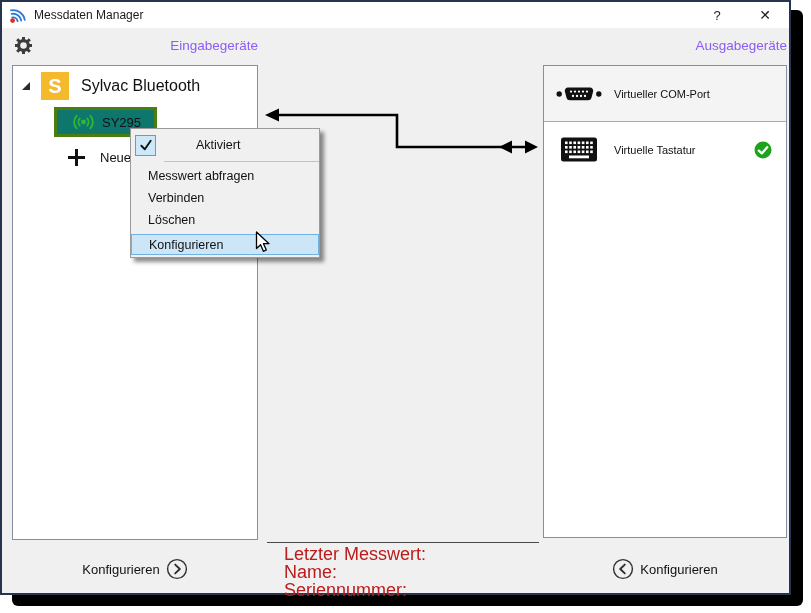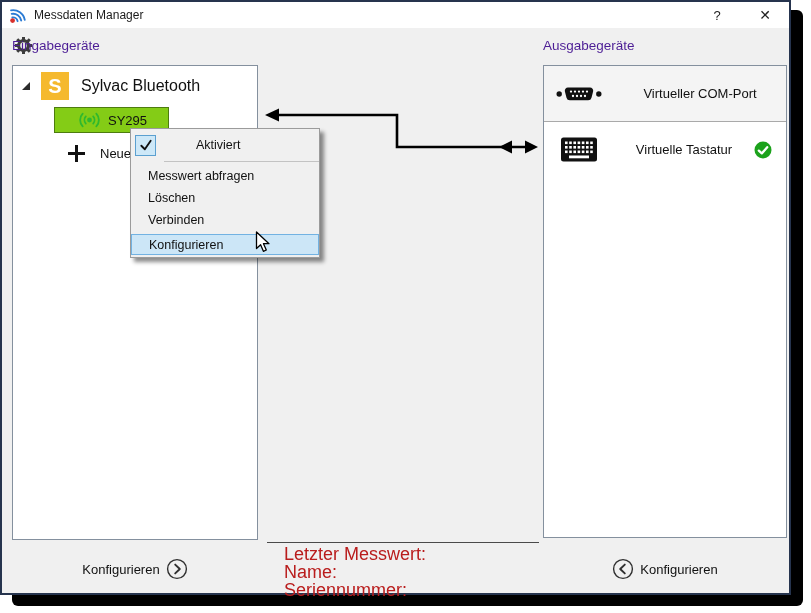--- a/index.html
+++ b/index.html
@@ -7,50 +7,50 @@
   .drop-shadow{position:absolute;left:12px;top:10px;width:791px;height:596px;background:#000;border-radius:6px;z-index:0;}
   .window{position:absolute;left:0;top:0;width:787px;height:591px;background:#f0f0f0;border:2px solid #26344e;z-index:1;}
   
   .titlebar{position:absolute;left:0;top:0;width:100%;height:26px;background:#ffffff;display:flex;align-items:center;}
   .app-icon{margin-left:6px;width:20px;height:18px;flex:0 0 auto;}
   .title-text{margin-left:6px;font-size:12px;color:#1a1a1a;}
   .tb-btn{position:absolute;top:0;width:40px;height:26px;display:flex;align-items:center;justify-content:center;font-size:13px;color:#222;cursor:default;}
   .tb-help{right:52px;}
   .tb-close{right:4px;font-size:14px;}
   
-  .hdr{position:absolute;top:36px;font-size:13.5px;color:#4c1d95;text-align:left;}
+  .hdr{position:absolute;top:36px;font-size:13.5px;color:#8b5cf6;text-align:right;}
   .hdr-in{left:10px;width:246px;}
   .hdr-out{left:541px;width:244px;}
   .gear{position:absolute;left:13px;top:35px;width:17px;height:17px;}
   
   .panel{position:absolute;background:#fff;border:1px solid #84909e;box-sizing:border-box;}
   .panel-left{left:10px;top:63px;width:246px;height:475px;}
   .panel-right{left:541px;top:63px;width:244px;height:473px;}
   
   .tree-root{display:flex;align-items:center;padding:6px 0 0 8px;}
   .expander{width:10px;height:10px;margin-right:10px;flex:0 0 auto;}
   .sylvac-logo{width:28px;height:28px;background:#f5b92e;color:#fff;font-weight:bold;font-size:20px;display:flex;align-items:center;justify-content:center;margin-right:12px;flex:0 0 auto;}
   .tree-root-label{font-size:16px;color:#111;}
-  .tree-chip{display:inline-flex;align-items:center;margin:7px 0 0 41px;padding:3px 21px;background:#84cc16;border:1px solid #4d7c0f;}
+  .tree-chip{display:inline-flex;align-items:center;margin:7px 0 0 41px;padding:3px 13px;background:#0f766e;border:3px solid #4d7c0f;}
   .tree-chip-label{font-size:13px;color:#111;margin-left:5px;}
   .tree-add{display:flex;align-items:center;margin:11px 0 0 54px;}
   .tree-add-label{font-size:13px;color:#111;margin-left:14px;}
   
   .ctx-menu{position:absolute;left:128px;top:126px;width:190px;background:#f0f0f0;border:1px solid #9b9b9b;box-shadow:4px 4px 4px rgba(0,0,0,0.45);z-index:10;box-sizing:border-box;padding:3px 0 2px 0;}
   .ctx-row{display:flex;align-items:center;height:22px;padding-left:17px;font-size:12.5px;color:#111;cursor:default;}
   .ctx-row-check{height:26px;padding-left:4px;gap:30px;}
   .ctx-checkbox{width:21px;height:21px;background:#cde8f8;border:1px solid #5ba0d0;box-sizing:border-box;display:flex;align-items:center;justify-content:center;margin-right:10px;}
   .ctx-sep{border-top:1px solid #c3c3c3;margin:3px 0 3px 33px;}
   .ctx-row-hl{background:#cce6f7;border:1px solid #72b2e2;box-sizing:border-box;height:21px;margin-top:3px;}
   .cursor{position:absolute;left:253px;top:229px;z-index:11;}
   
   .out-row{display:flex;align-items:center;height:55px;background:#fff;}
   .out-row.selected{background:#f4f4f4;border-bottom:1px solid #a9a9a9;}
   .out-icon{width:70px;display:flex;align-items:center;justify-content:center;flex:0 0 auto;}
-  .out-label{font-size:13px;color:#111;flex:1;text-align:center;}
+  .out-label{font-size:11px;color:#111;flex:1;}
   .out-badge{margin-right:14px;width:18px;height:18px;flex:0 0 auto;}
   
   .arrows{position:absolute;left:0;top:0;width:787px;height:591px;pointer-events:none;z-index:5;}
   
   .foot-sep{position:absolute;left:265px;top:540px;width:272px;height:1px;background:#4a4a4a;}
   .info{position:absolute;left:282px;top:543px;font-size:18px;color:#b91c1c;line-height:18px;}
   .cfg-btn{position:absolute;top:555px;height:24px;display:flex;align-items:center;justify-content:center;gap:6px;font-size:13px;color:#111;cursor:default;}
   .cfg-left{left:10px;width:246px;}
   .cfg-right{left:541px;width:244px;}
 </style>
@@ -196,24 +196,24 @@
             <polyline points="3,10 7.5,14.5 15,3.5" fill="none" stroke="#111" stroke-width="2.4" stroke-linecap="round" stroke-linejoin="round"></polyline>
           </svg>
         </span>
         <span>Aktiviert</span>
       </div>
       <div class="ctx-sep"></div>
       <div class="ctx-row">
         <span>Messwert abfragen</span>
       </div>
       <div class="ctx-row">
+        <span>Verbinden</span>
+      </div>
+      <div class="ctx-row">
         <span>Löschen</span>
-      </div>
-      <div class="ctx-row">
-        <span>Verbinden</span>
       </div>
       <div class="ctx-row ctx-row-hl">
         <span>Konfigurieren</span>
       </div>
     </div>
 
     <svg class="cursor" width="18" height="24" viewBox="0 0 18 24">
       <polygon points="1.5,1 1.5,17.5 5.6,13.8 8.4,20.3 11.3,19 8.5,12.7 14,12.7" fill="#fff" stroke="#000" stroke-width="1.3" stroke-linejoin="round"></polygon>
     </svg>
 

